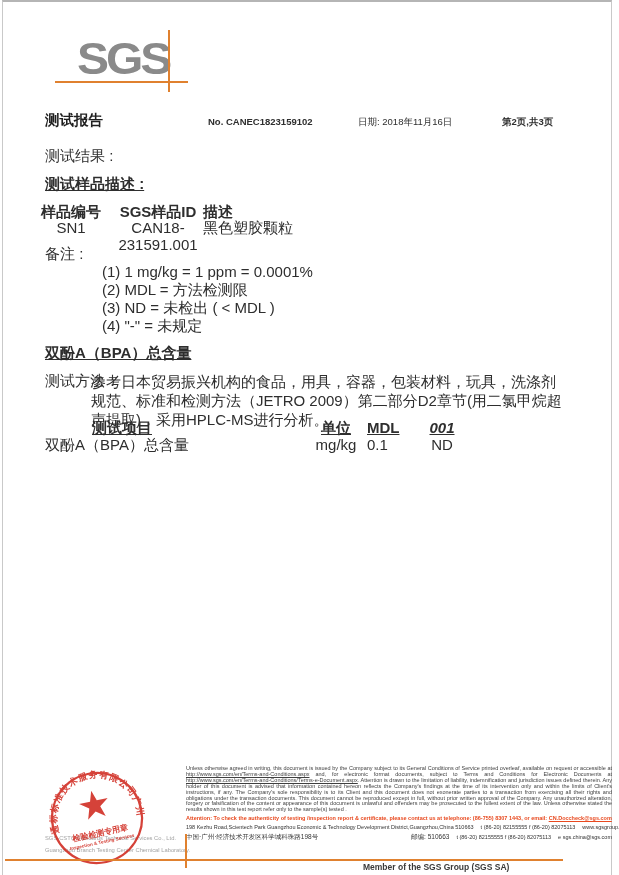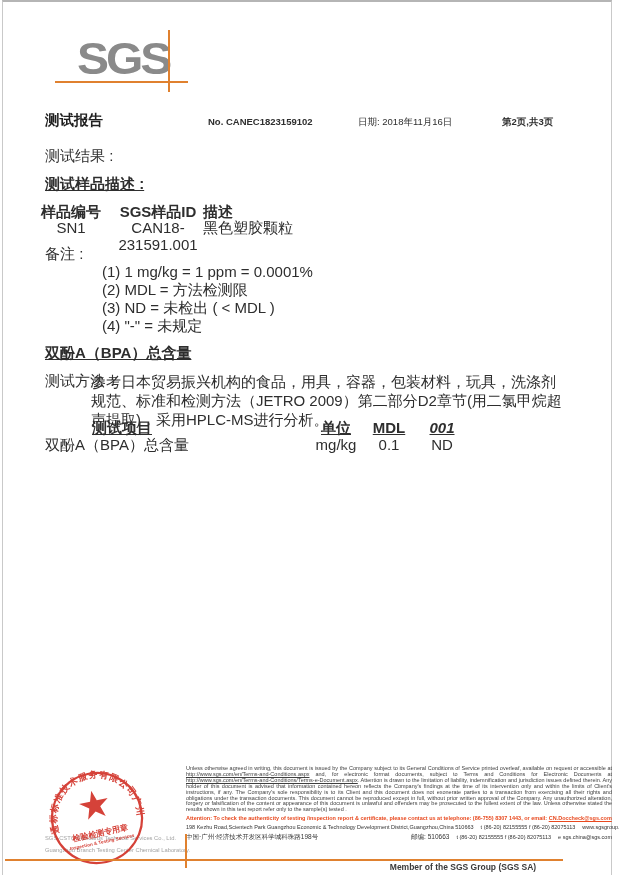--- a/index.html
+++ b/index.html
@@ -40,35 +40,35 @@
 
   .bpa-heading { left:45px; top:344px; }
   .method-label { left:45px; top:372px; }
   .method-text { left:91px; top:372px; width:478px; line-height:19px; }
 
   .rt-header { top:419px; }
   .rt-row { top:436px; }
   .rt-item-h { left:53px;margin-left:39px; }
   .rt-item { left:45px; }
   .rt-unit { left:314px; width:44px; text-align:center; }
-  .rt-mdl { left:367px; width:44px; text-align:center; }
+  .rt-mdl { left:367px; width:44px; }
   .rt-001 { left:420px; width:44px; text-align:center; }
 
   
   .footer-right { left:186px; top:766px; width:426px; }
   .legal { font-size:5.5px; line-height:5.9px; text-align:justify; color:#3f3f3f; }
   .legal a, .attn a { color:inherit; text-decoration:underline; }
   .attn { margin-top:2px; font-size:5.5px; line-height:6.2px; color:#e8491f; font-weight:bold; text-align:justify; }
   .addr-row { display:flex; gap:7px; margin-top:3px; font-size:5.5px; line-height:6.5px; color:#333; white-space:nowrap; align-items:baseline; }
   .addr-row .grow { flex:1; }
   .addr-cjk { font-size:6.5px; }
 
   .vline-footer { left:185px; top:834px; width:2px; height:34px; background:#e0812f; }
   .hline-footer { left:5px; top:859px; width:558px; height:2px; background:#e0812f; }
-  .member-line { left:363px; top:862px; width:200px; text-align:center; font-size:8.5px; font-weight:600; color:#3a3a3a; }
+  .member-line { left:363px; top:862px; width:200px; text-align:left; font-size:8.5px; font-weight:600; color:#3a3a3a; }
 
   .company-gray { left:45px; font-size:5.8px; color:#a3a3a3; white-space:nowrap; }
   .cg1 { top:835px; } .cg2 { top:847px; }
 
   .stamp { left:43px; top:764px; width:108px; height:108px; transform:rotate(-12deg); opacity:.88; }
 </style>
 </head>
 <body>
 
 <div id="page">

